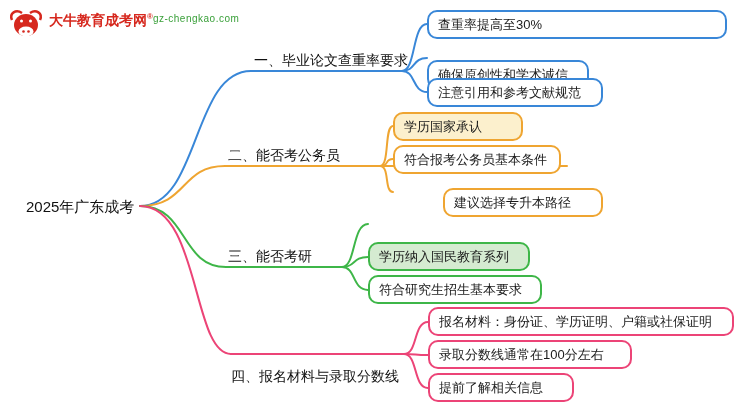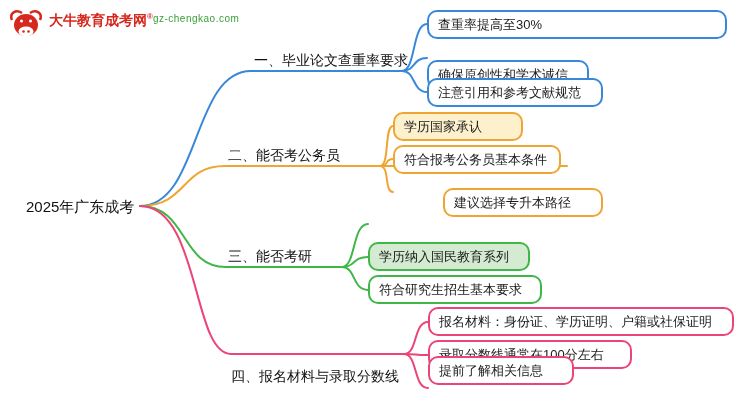--- a/index.html
+++ b/index.html
@@ -95,15 +95,15 @@
 
   <div class="node b2 fill-y" style="left:393px;top:112px;width:130px;">学历国家承认</div>
   <div class="node b2" style="left:393px;top:145px;width:168px;">符合报考公务员基本条件</div>
   <div class="node b2" style="left:407px;top:188px;width:160px;margin-left:36px;">建议选择专升本路径</div>
 
   <div class="node b3 fill-g" style="left:368px;top:242px;width:162px;">学历纳入国民教育系列</div>
   <div class="node b3" style="left:368px;top:275px;width:174px;">符合研究生招生基本要求</div>
 
   <div class="node b4" style="left:428px;top:307px;width:306px;">报名材料：身份证、学历证明、户籍或社保证明</div>
   <div class="node b4" style="left:428px;top:340px;width:204px;">录取分数线通常在100分左右</div>
-  <div class="node b4" style="left:428px;top:356px;width:146px;">提前了解相关信息</div>
+  <div class="node b4" style="left:428px;top:373px;width:146px;">提前了解相关信息</div>
 
 </div>
 
 </body></html>

